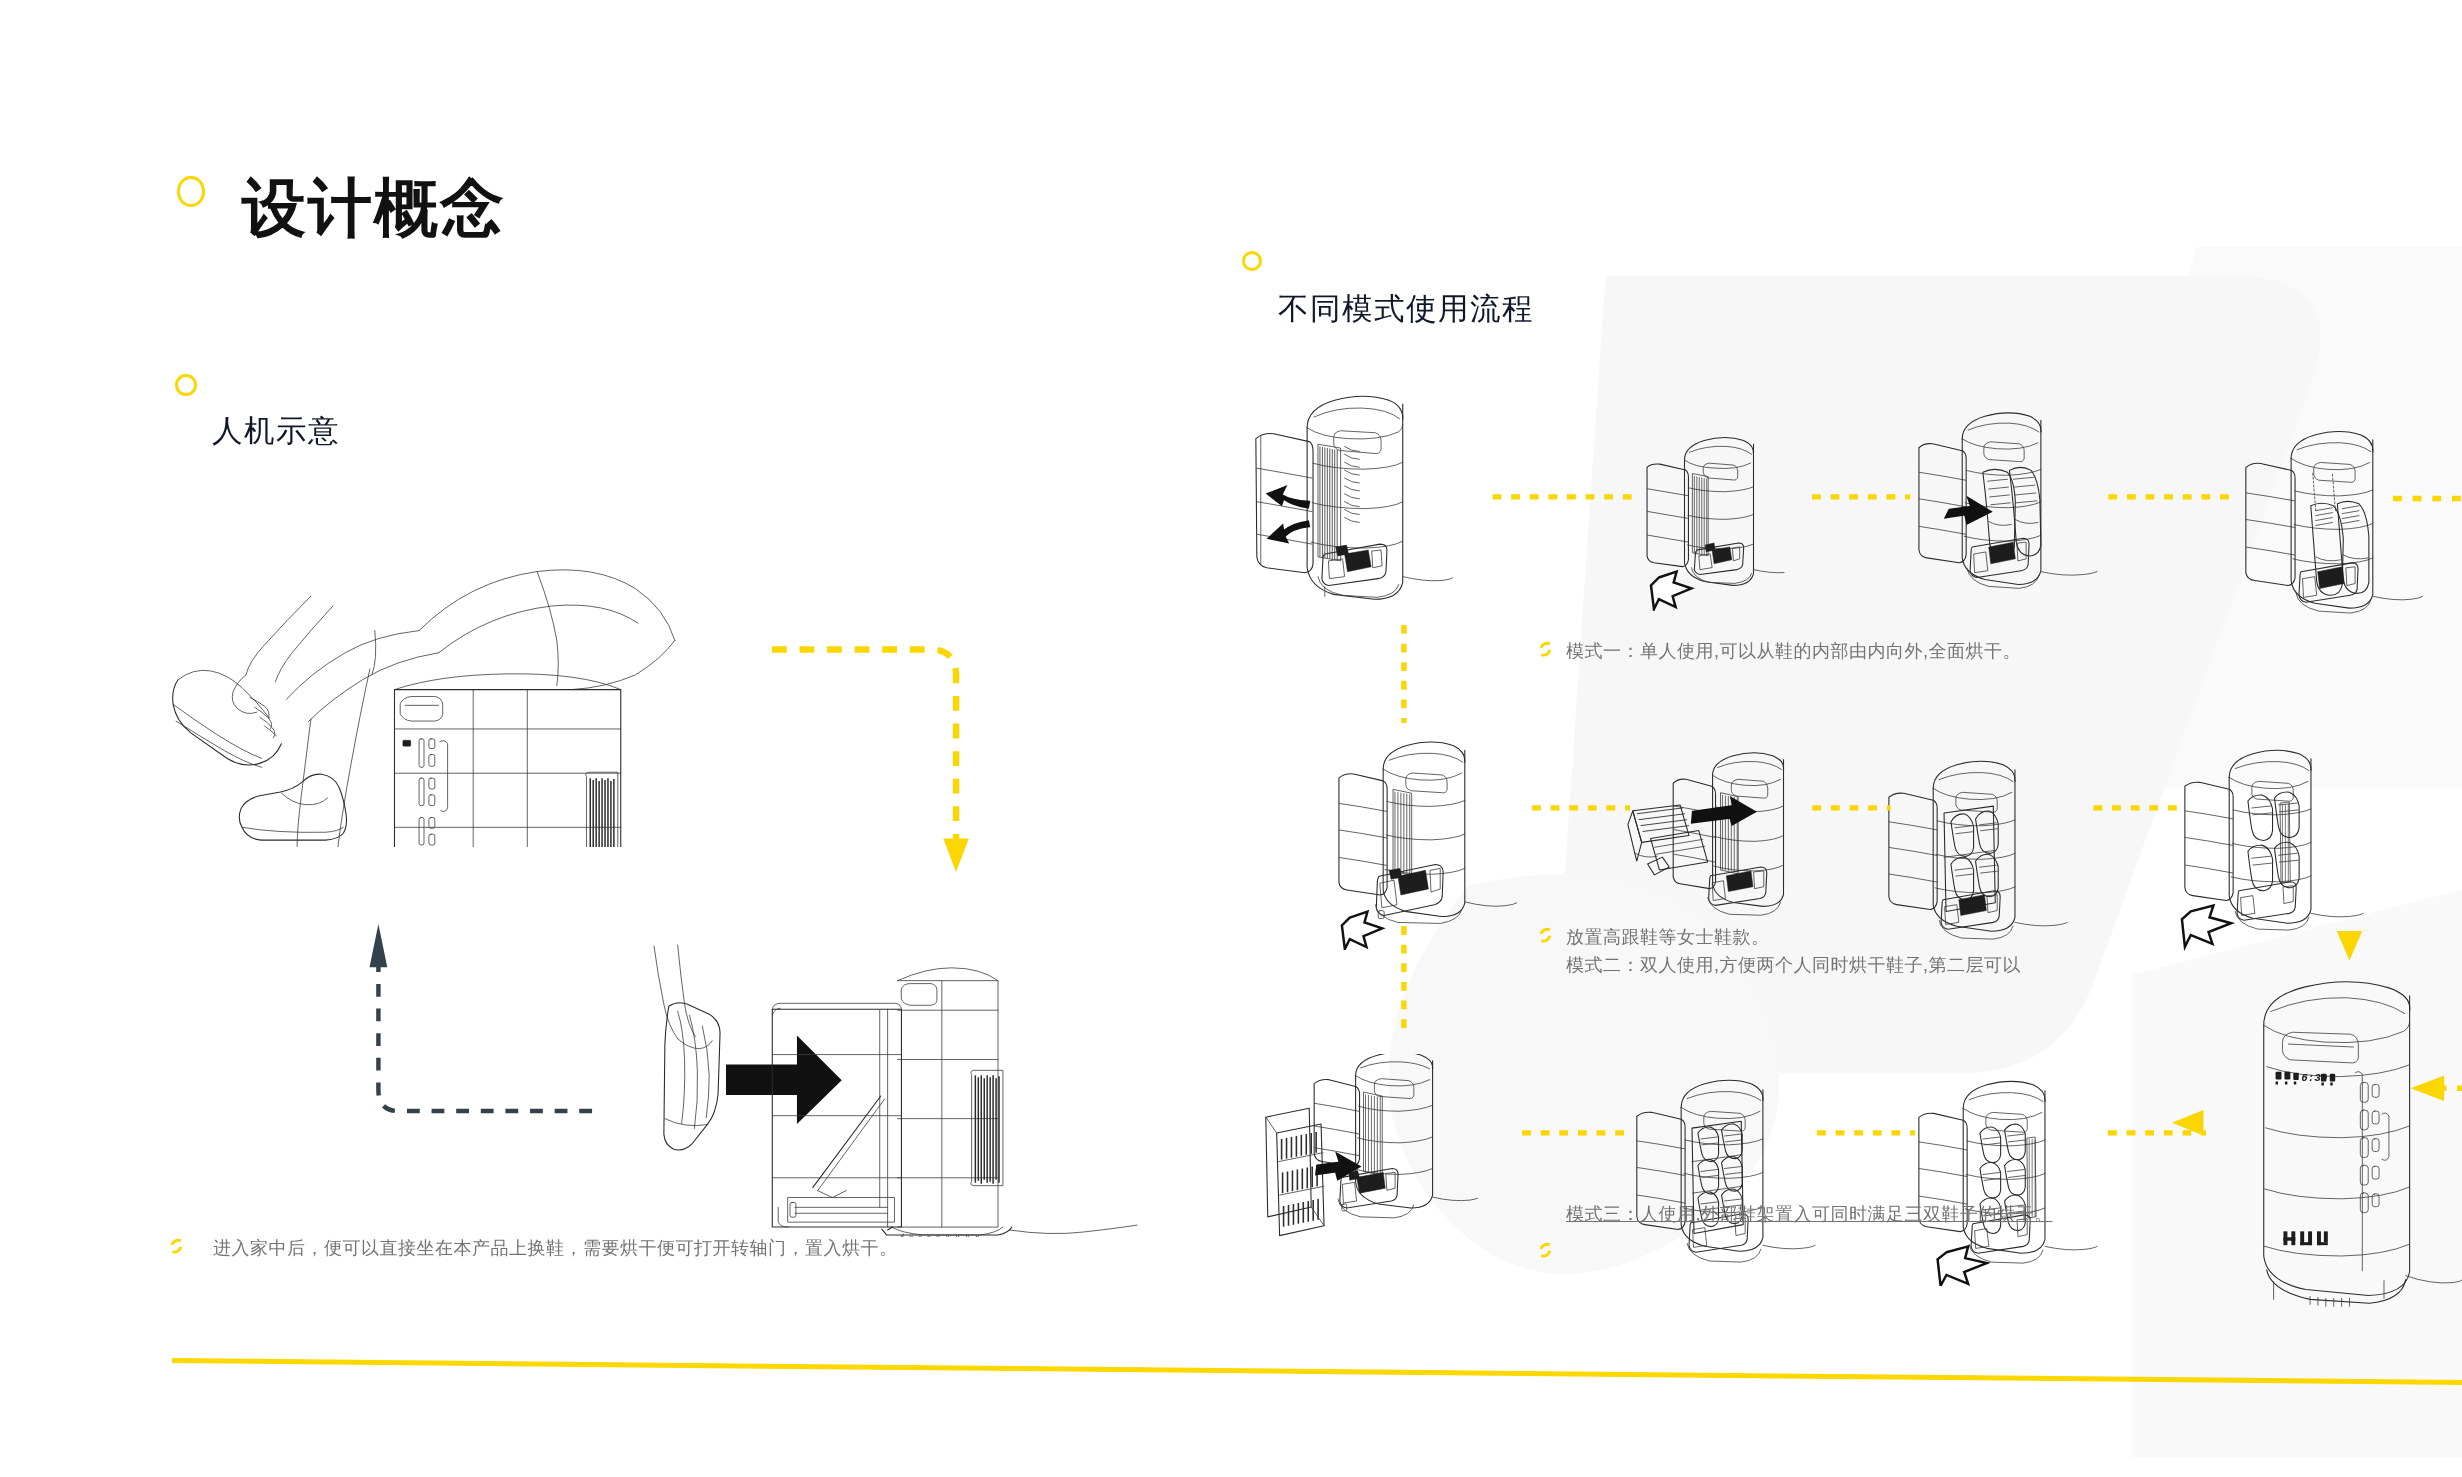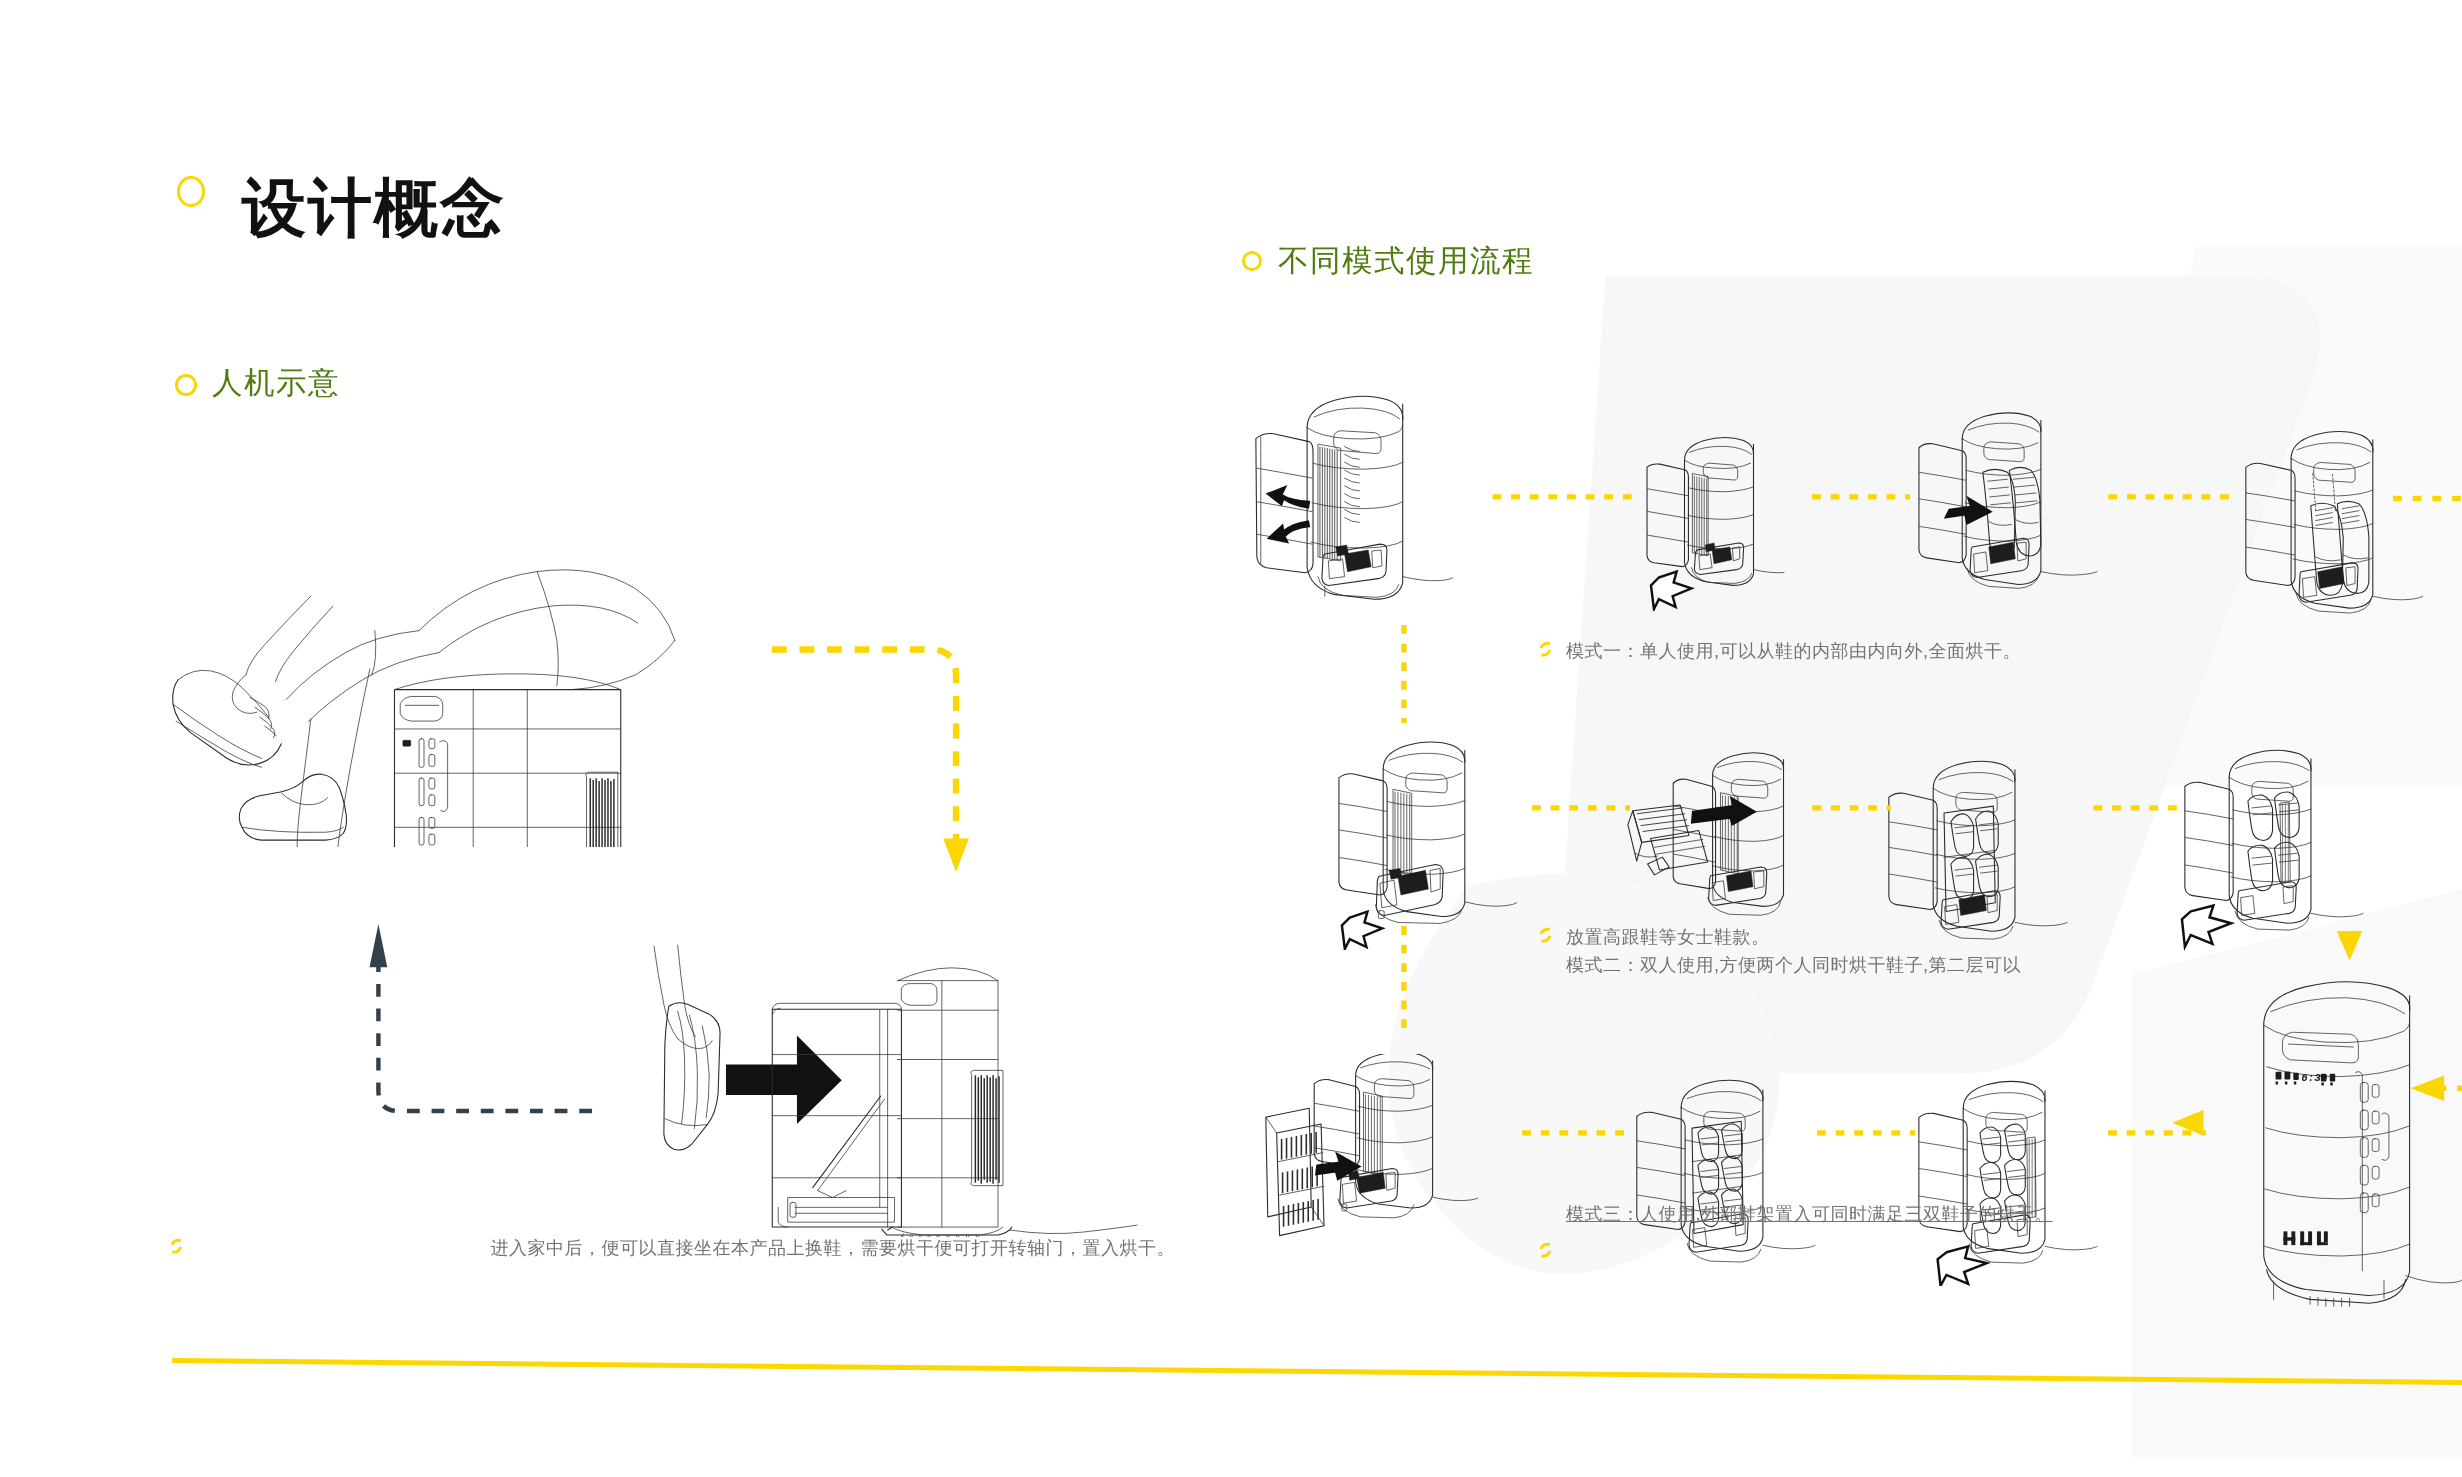--- a/index.html
+++ b/index.html
@@ -30,23 +30,24 @@
     background: transparent;
   }
   .ring-title { left: 177px; top: 176px; width: 27.6px; height: 30.5px; }
   .ring-sub-left { left: 175px; top: 374px; width: 21.7px; height: 21.7px; border-width: 3.9px; }
   .ring-sub-right { left: 1242px; top: 251px; width: 19.7px; height: 19.7px; border-width: 3.4px; }
 
   .sub-heading {
     position: absolute;
     font-size: 30.5px;
     font-weight: 400;
-    color: #4d7c0f;
+    color: #0f172a;
     letter-spacing: 1.5px;
     white-space: nowrap;
+    margin-top: 48px;
   }
   .sub-left { left: 212px; top: 363px; }
   .sub-right { left: 1278px; top: 241px; }
 
   .caption {
     position: absolute;
     font-size: 18px;
     line-height: 1.55;
     color: #737373;
     letter-spacing: 0.5px;
@@ -298,21 +299,21 @@
       </g>
       <path class="ln-thin" d="M860 706 Q940 718 1010 710 Q1080 702 1118 696"></path>
     </g>
   </svg>
 </div>
 
 <svg class="c-bullet" style="left:167px; top:1236px;" viewBox="0 0 40 40">
   <path d="M28 10 A13 13 0 0 0 10 18" fill="none" stroke="#FBD601" stroke-width="6" stroke-linecap="butt"></path>
   <path d="M11 32 A13 13 0 0 0 28 22" fill="none" stroke="#FBD601" stroke-width="6" stroke-linecap="butt"></path>
 </svg>
-<div class="caption" style="left:190px; top:1235px; width:985px;text-align:right;">进入家中后，便可以直接坐在本产品上换鞋，需要烘干便可打开转轴门，置入烘干。</div>
+<div class="caption" style="left:213px; top:1235px; width:985px;">进入家中后，便可以直接坐在本产品上换鞋，需要烘干便可打开转轴门，置入烘干。</div>
 
 <div class="ring-bullet ring-sub-right"></div>
 <div class="sub-heading sub-right">不同模式使用流程</div>
 
 <div class="panel" style="left:1246px; top:345px;">
   <svg width="207" height="276" viewBox="0 0 420 560">
 
     <path class="ln" d="M20 190 Q34 178 56 180 L128 196 Q136 200 136 216 L136 444 Q134 460 120 462 L42 452 Q24 448 22 430 Z"></path>
     <path class="ln-thin" d="M22 250 Q70 258 134 270"></path>
     <path class="ln-thin" d="M22 318 Q70 326 134 338"></path>

